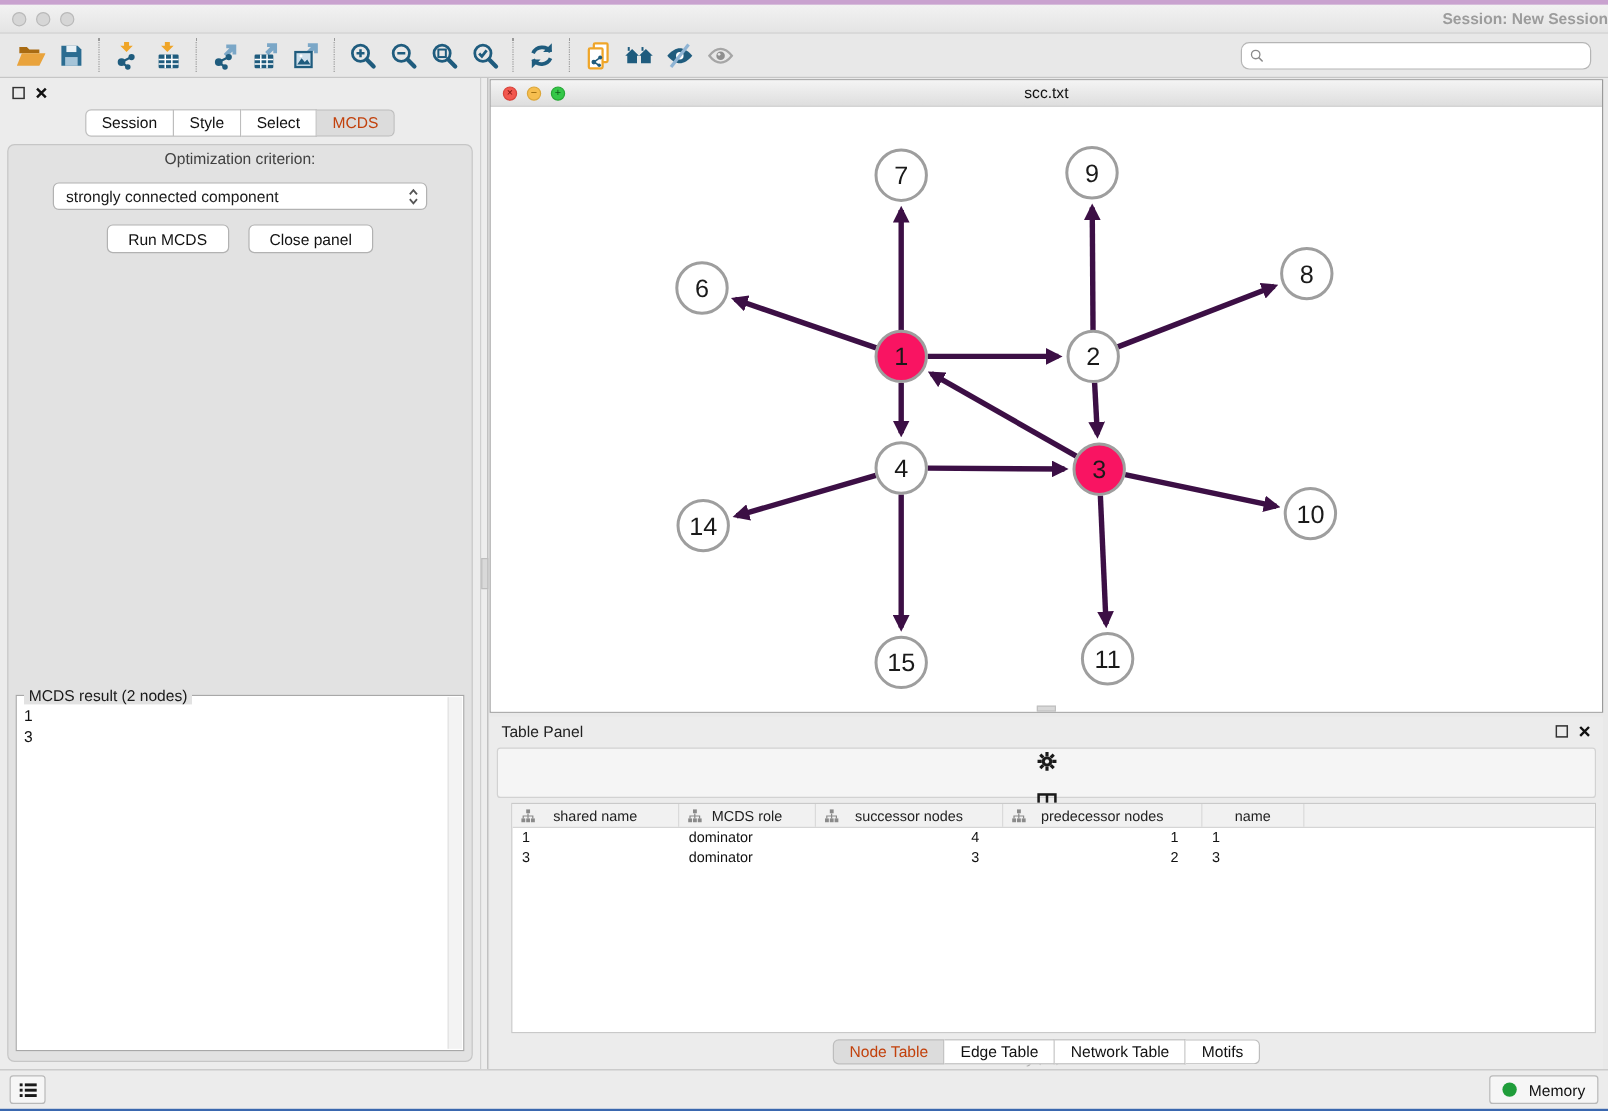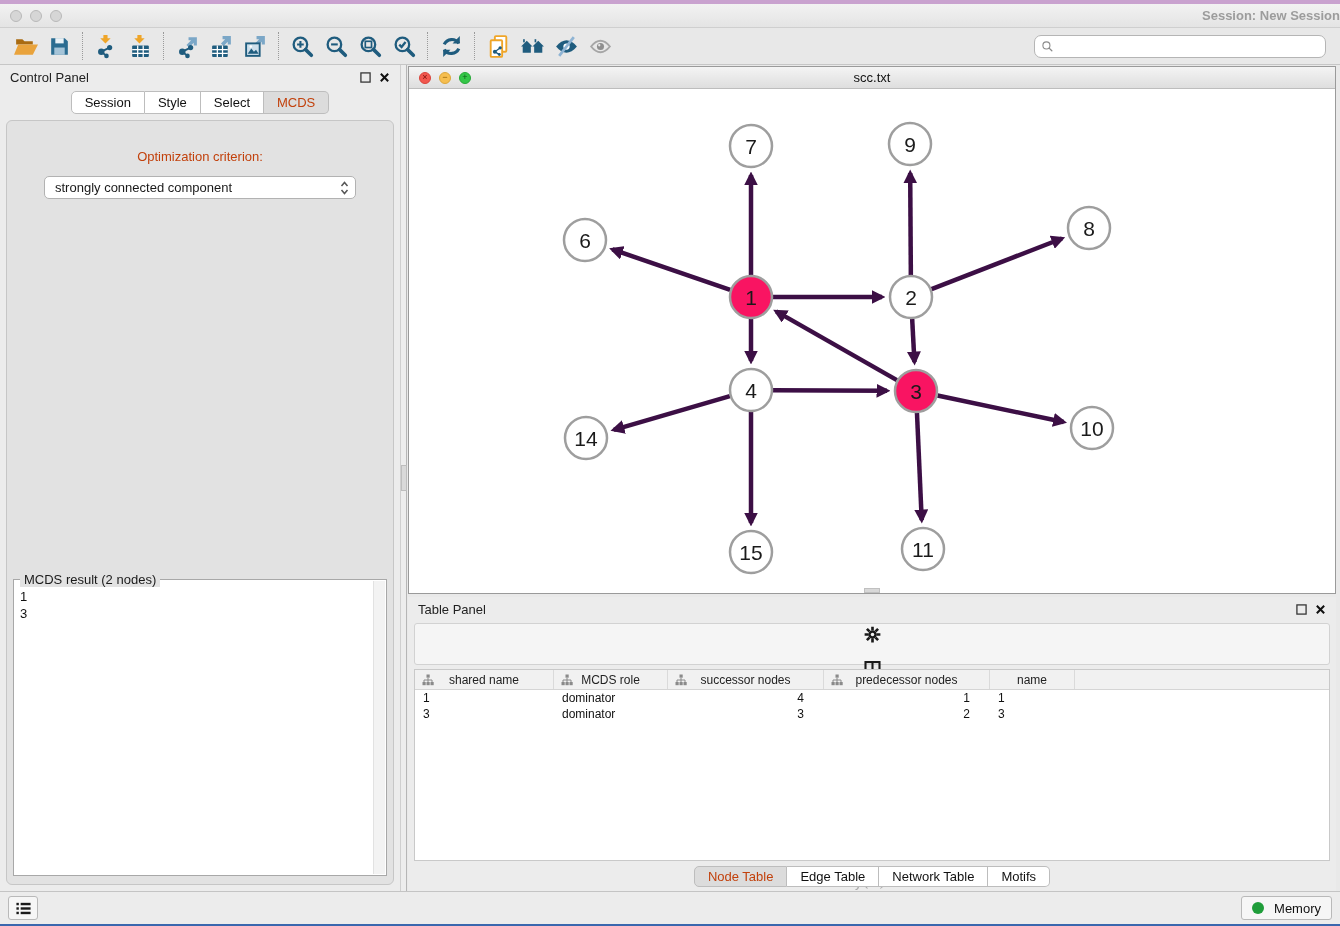--- a/index.html
+++ b/index.html
@@ -34,21 +34,21 @@
   .panel-header { height:24px; display:flex; align-items:center; padding:0 10px; }
   .panel-header .ph-title { flex:1; font-size:13px; color:#222; }
   .ph-icons { display:flex; gap:8px; align-items:center; }
   .ph-icons svg { width:11px; height:11px; }
   .tab-strip { display:flex; justify-content:center; height:23px; margin-top:2px; }
   .tab { padding:2px 13px; background:#fff; border:1px solid #bdbdbd; border-left:none; display:flex; align-items:center; font-size:13px; color:#111; cursor:default; }
   .tab.first { border-left:1px solid #bdbdbd; border-radius:5px 0 0 5px; }
   .tab.last { border-radius:0 5px 5px 0; }
   .tab.active { background:#dcdcdc; color:#c2410c; }
   .cp-content { flex:1; margin:6px; background:#e2e2e2; border:1px solid #c6c6c6; border-radius:6px; display:flex; flex-direction:column; align-items:center; min-height:0; }
-  .opt-label { margin-top:28px; font-size:13px; color:#c2410c; }
+  .opt-label { margin-top:4px; font-size:13px; color:#404040; }
   .selectbox { margin-top:12px; width:312px; height:23px; background:#fff; border:1px solid #b2b2b2; border-radius:5px; display:flex; align-items:center; padding:0 6px 0 10px; }
   .selectbox .sel-text { flex:1; font-size:13px; }
   .btn-row { display:flex; gap:16px; margin-top:12px; }
   .pushbtn { height:24px; padding:0 17px; background:#fff; border:1px solid #b2b2b2; border-radius:5px; font-size:13px; display:flex; align-items:center; color:#111; }
   .cp-spacer { flex:1; }
   .result-field { width:374px; margin-bottom:8px; border:1px solid #a8a8a8; background:#fff; height:297px; position:relative; }
   .result-legend { position:absolute; top:-8px; left:6px; background:#e2e2e2; padding:0 4px; font-size:13px; color:#1a1a1a; }
   .result-text { position:absolute; inset:8px 14px 2px 6px; font-size:13px; line-height:17px; color:#111; overflow:hidden; }
   .result-scroll { position:absolute; top:1px; bottom:1px; right:1px; width:12px; background:#f3f3f3; border-left:1px solid #e2e2e2; }
 
@@ -67,21 +67,21 @@
   .net-canvas { width:100%; height:504px; background:#fff; position:relative; }
   .net-canvas svg { position:absolute; inset:0; }
   .canvas-grip { position:absolute; left:50%; bottom:0; width:16px; height:5px; margin-left:-8px; background:#d8d8d8; border:1px solid #c0c0c0; }
 
   
   .table-panel { flex:1; margin-top:3px; display:flex; flex-direction:column; background:#ececec; min-height:0; }
   .tp-toolbar { margin:2px 6px 0 6px; height:42px; background:#f5f5f5; border:1px solid #d2d2d2; border-radius:3px; display:flex; align-items:center; padding:0 10px; gap:14px;flex-direction:column; }
   .tp-toolbar .tbtn { width:28px; height:28px; }
   .tp-toolbar .tbtn svg { width:21px; height:21px; }
   .fx-label { font-family:"DejaVu Serif","Liberation Serif",serif; font-style:italic; font-size:18px; color:#ababab; }
-  .data-table { margin:4px 6px 0 6px; background:#fff; border:1px solid #c9c9c9; flex:1; display:flex; flex-direction:column; overflow:hidden; }
+  .data-table { margin:4px 6px 0 18px; background:#fff; border:1px solid #c9c9c9; flex:1; display:flex; flex-direction:column; overflow:hidden; }
   .thead { display:flex; height:20px; background:#f1f1f1; border-bottom:1px solid #d5d5d5; }
   .th { display:flex; align-items:center; justify-content:center; gap:6px; font-size:12px; color:#222; border-right:1px solid #dadada; position:relative; }
   .th svg { position:absolute; left:7px; width:12px; height:12px; }
   .tr { display:flex; height:16px; font-size:12px; color:#111; }
   .td { padding:0 8px; display:flex; align-items:center; }
   .td.num { justify-content:flex-end; padding-right:20px; }
   .c0 { width:139px; } .c1 { width:114px; } .c2 { width:156px; } .c3 { width:166px; } .c4 { width:85px; }
   .bottom-tabs { height:30px; display:flex; justify-content:center; align-items:center; }
 
   
@@ -249,21 +249,20 @@
           <path d="M15 15l5 5" stroke="#8a8a8a" stroke-width="2.4" stroke-linecap="round"></path>
         </svg>
       <input class="search-input" value="" style="">
     </div>
   </div>
 
   <div class="main">
 
     <div class="control-panel">
       <div class="panel-header">
-        <div class="ph-title">Control Panel</div>
         <div class="ph-icons">
           <svg viewBox="0 0 12 12">
               <rect x="1" y="1" width="10" height="10" fill="none" stroke="#333" stroke-width="1.4"></rect>
             </svg>
           <svg viewBox="0 0 12 12">
               <path d="M2 2l8 8M10 2l-8 8" stroke="#111" stroke-width="2.2"></path>
             </svg>
         </div>
       </div>
       <div class="tab-strip">
@@ -273,20 +272,24 @@
         <div class="tab last active">MCDS</div>
       </div>
       <div class="cp-content">
         <div class="opt-label">Optimization criterion:</div>
         <div class="selectbox">
           <span class="sel-text">strongly connected component</span>
           <svg width="9" height="14" viewBox="0 0 9 14">
               <path d="M1.5 5L4.5 1.5L7.5 5" fill="none" stroke="#555" stroke-width="1.5"></path>
               <path d="M1.5 9l3 3.5L7.5 9" fill="none" stroke="#555" stroke-width="1.5"></path>
             </svg>
+        </div>
+        <div class="btn-row">
+          <div class="pushbtn">Run MCDS</div>
+          <div class="pushbtn">Close panel</div>
         </div>
         <div class="cp-spacer"></div>
         <div class="result-field">
           <div class="result-legend">MCDS result (2 nodes)</div>
           <div class="result-text">
             <div>1</div>
             <div>3</div>
           </div>
           <div class="result-scroll"></div>
         </div>

